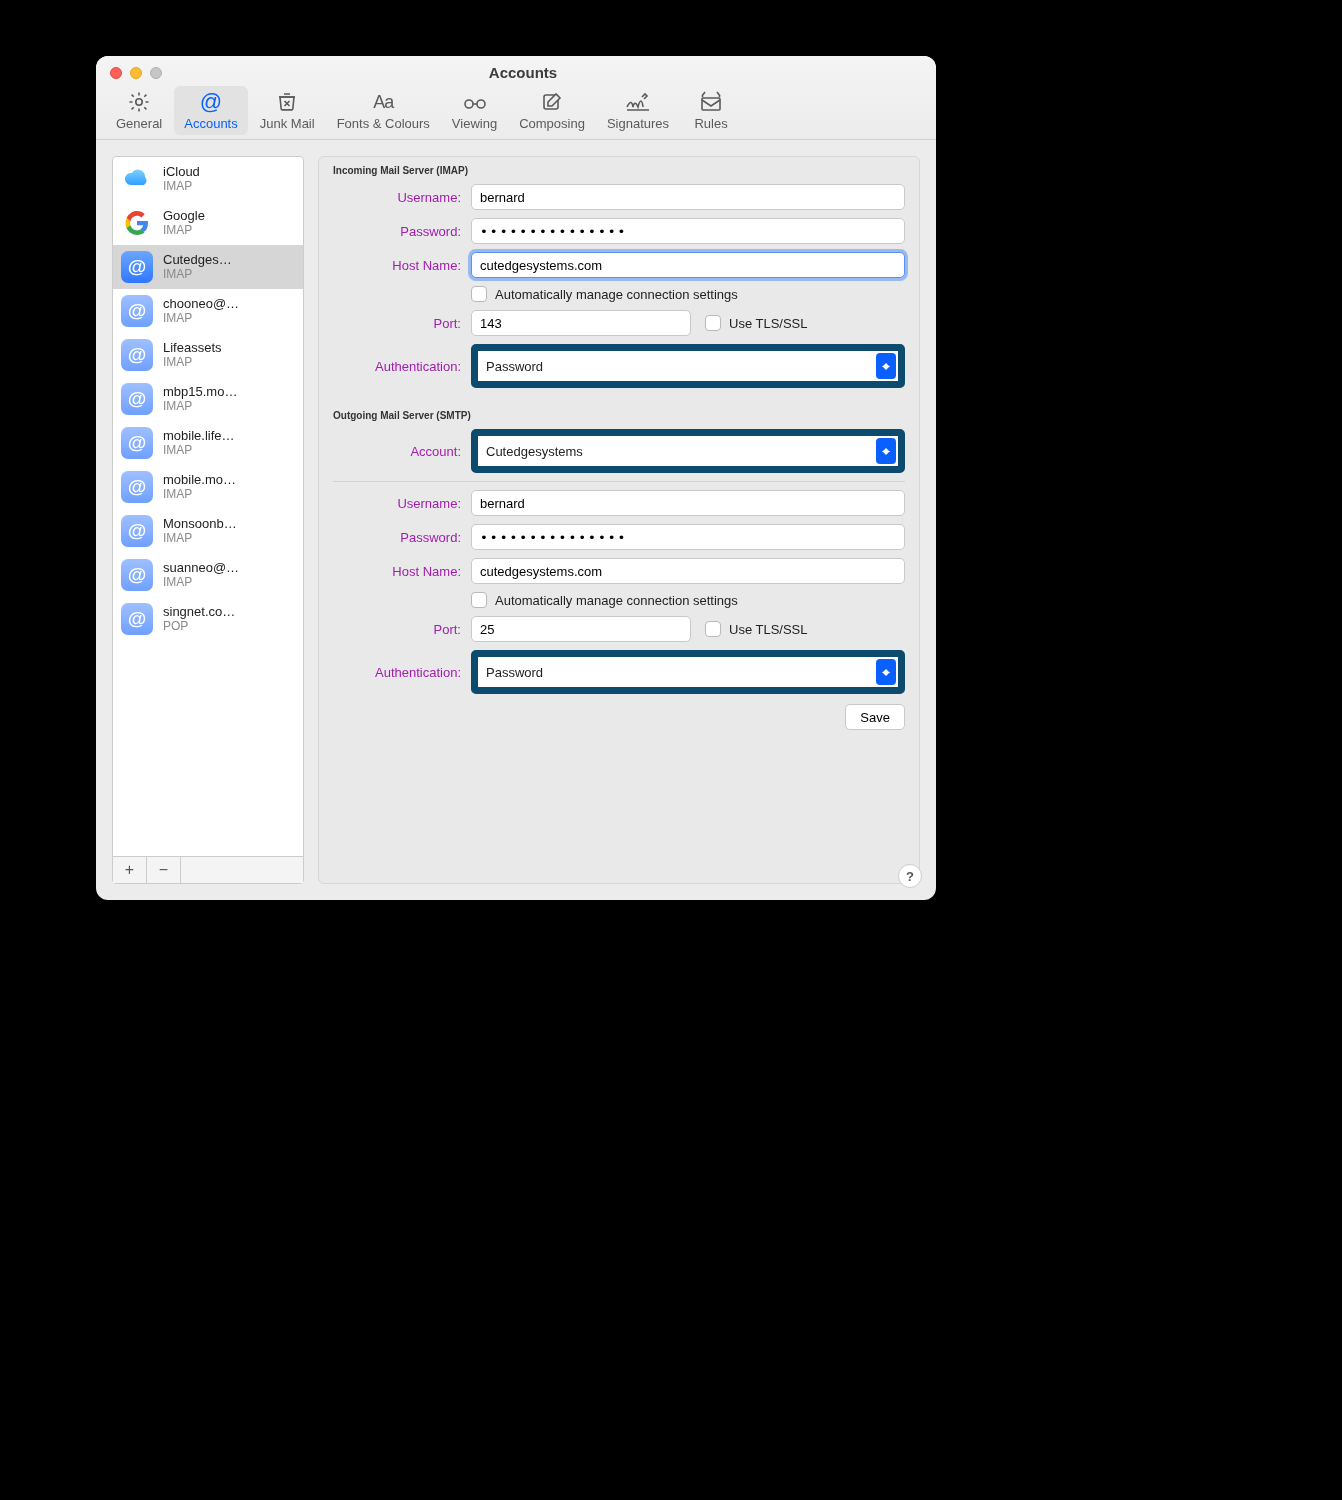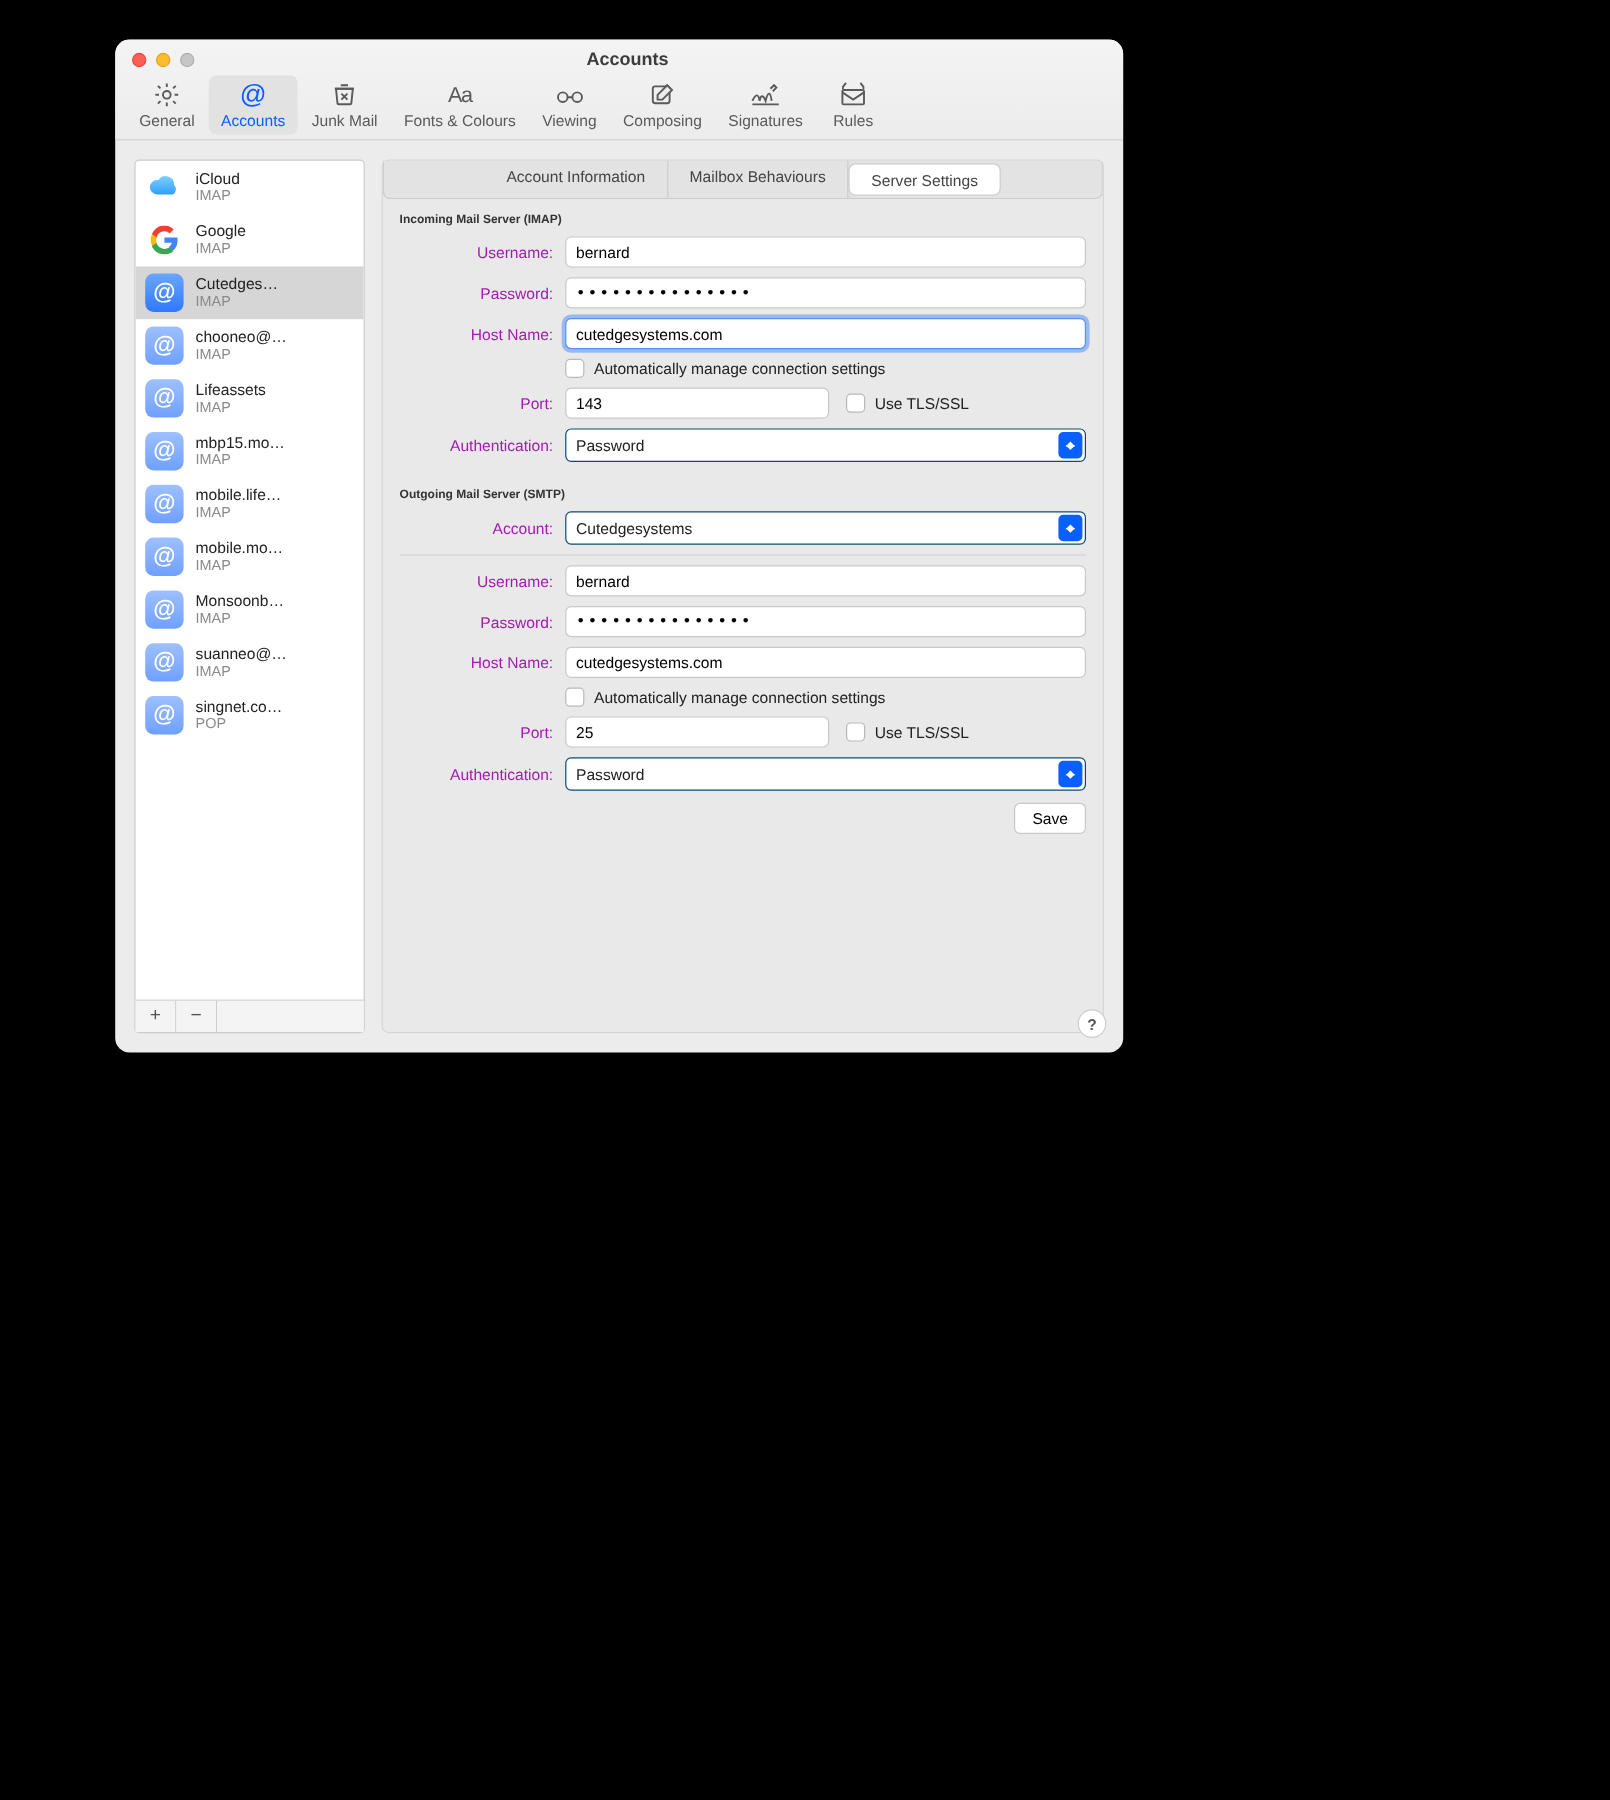--- a/index.html
+++ b/index.html
@@ -8,21 +8,21 @@
     background: #000;
     font-family: -apple-system, "Helvetica Neue", Arial, sans-serif;
     font-size: 13px;
     color: #222;
     -webkit-font-smoothing: antialiased;
     width: 1342px;
     height: 1500px;
   }
   .window {
     position: absolute;
-    left: 96px; top: 33px;
+    left: 96px; top: 56px;
     width: 840px;
     background: #ececec;
     border-radius: 12px;
     box-shadow: 0 30px 60px rgba(0,0,0,.6), 0 0 0 1px rgba(0,0,0,.05);
     overflow: hidden;
   }
   .titlebar {
     height: 84px;
     display: flex;
     flex-direction: column;
@@ -69,21 +69,21 @@
   .hr{border:none;border-top:1px solid #d2d2d2;margin:8px 0;}
   .form{display:grid; grid-template-columns: 128px 1fr; row-gap:8px; column-gap:10px; align-items:center;}
   .form label{justify-self:end; color:#a21caf; font-size:13px;}
   .tinput{height:26px; border:1px solid #c9c9c9; border-radius:5px; background:#fff; padding:0 8px; font-size:13px; width:100%;}
   .tinput.focused{box-shadow:0 0 0 3px rgba(0,100,255,.35); border-color:#5b8ff9;}
   .dots{letter-spacing:2px; font-family:monospace;}
   .chkrow{display:flex;align-items:flex-end;gap:8px;}
   .chk{width:16px;height:16px;border:1px solid #b9b9b9;border-radius:4px;background:#fff;}
   .inline{display:flex;align-items:center;gap:14px;}
   .inline .tinput{width:220px;}
-  .select{position:relative; height:28px; border:1px solid #0c4a6e; border-radius:5px; background:#fff;
+  .select{position:relative; height:44px; border:7px solid #0c4a6e; border-radius:5px; background:#fff;
           display:flex; align-items:center; padding:0 28px 0 8px; font-size:13px;}
   .select .ar{position:absolute;right:2px;top:2px;bottom:2px;width:20px;background:#0a60ff;border-radius:4px;
               display:flex;flex-direction:column;align-items:center;justify-content:center;gap:1px;}
   .select .ar::before,.select .ar::after{content:"";border:4px solid transparent;}
   .select .ar::before{border-bottom-color:#fff;margin-bottom:-1px;}
   .select .ar::after{border-top-color:#fff;margin-top:-1px;}
   .btn{height:26px; border:1px solid #c9c9c9; border-radius:5px; background:#fff; padding:0 14px; font-size:13px;}
   .saverow{display:flex;justify-content:flex-end;margin-top:10px;}
   .help{position:absolute; right:14px; bottom:12px; width:24px;height:24px;border-radius:50%;
         background:#fff;border:1px solid #ccc;display:flex;align-items:center;justify-content:center;
@@ -273,25 +273,20 @@
           </div>
         </div>
       <div class="addrm">
         <button>+</button>
         <button>−</button>
         <div class="fill"></div>
       </div>
     </div>
 
     <div class="main">
-      <div class="tabs">
-        <div class="tab">Account Information</div>
-        <div class="tab">Mailbox Behaviours</div>
-        <div class="tab active">Server Settings</div>
-      </div>
 
       <div class="section-h">Incoming Mail Server (IMAP)</div>
       <div class="form">
         <label>Username:</label>
         <input class="tinput" value="bernard" style="">
         <label>Password:</label>
         <input class="tinput dots" value="•••••••••••••••" style="">
         <label>Host Name:</label>
         <input class="tinput focused" value="cutedgesystems.com" style="">
         <span></span>

